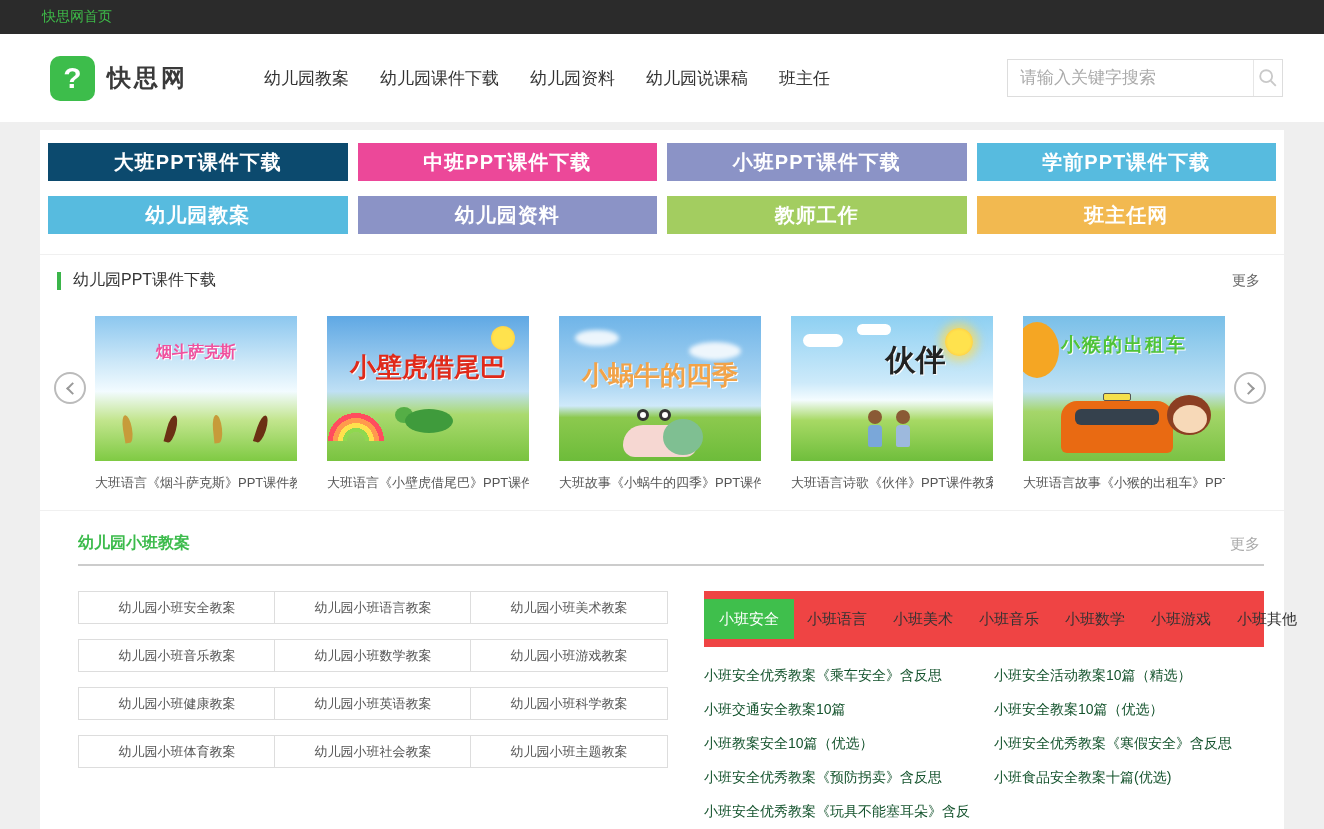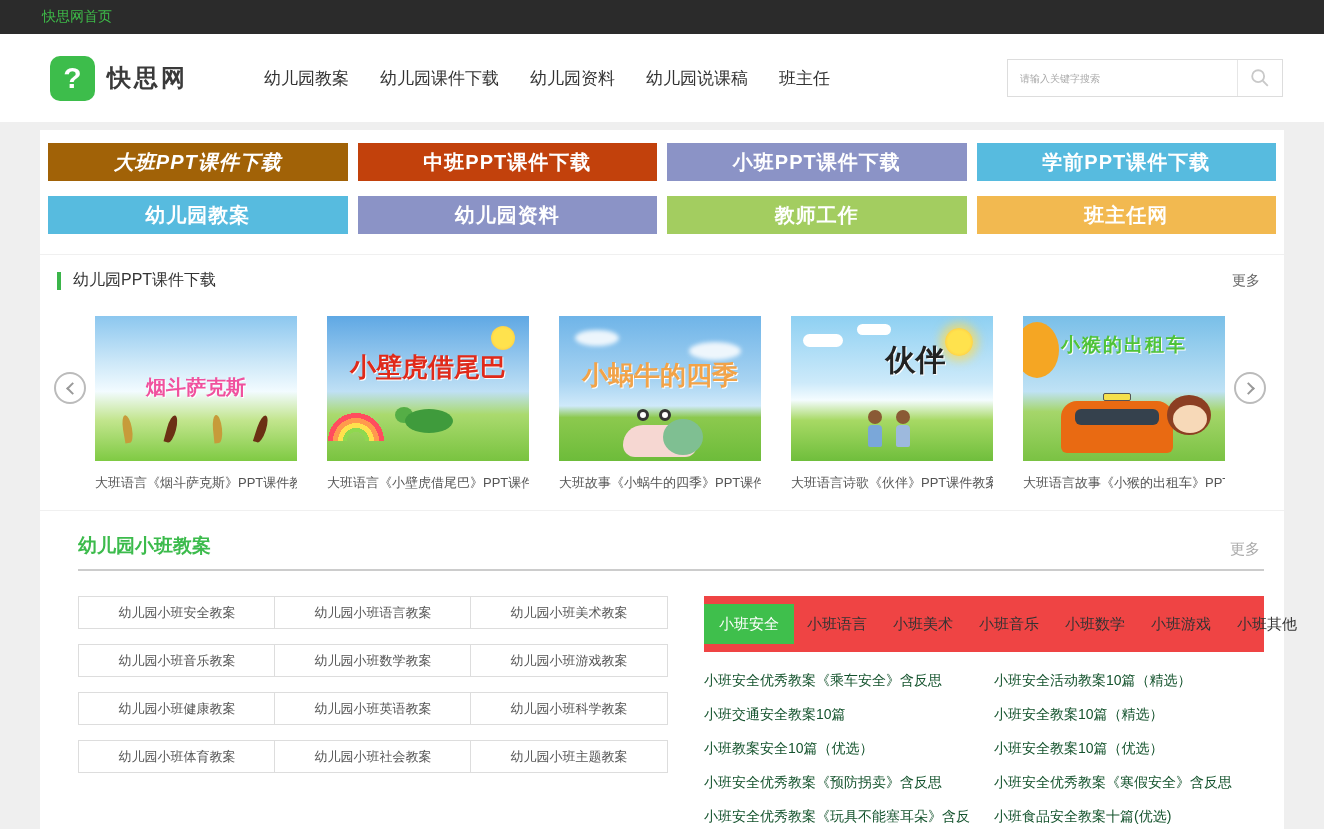--- a/index.html
+++ b/index.html
@@ -14,21 +14,21 @@
   .header { height:88px; background:#fff; display:flex; align-items:center; }
   .logo { display:flex; align-items:center; margin-left:50px; cursor:pointer; }
   .logo-mark { width:45px; height:45px; background:#3dbd4b; border-radius:10px;
     color:#fff; font-size:30px; font-weight:bold; display:flex; align-items:center;
     justify-content:center; }
   .logo-text { font-size:24px; font-weight:bold; color:#3a3a3a; margin-left:12px; letter-spacing:3px; }
   .main-nav { display:flex; gap:31px; margin-left:76px; }
   .main-nav a { color:#333; font-size:17px; text-decoration:none; white-space:nowrap; }
   .search-box { margin-left:auto; margin-right:41px; width:276px; height:38px;
     border:1px solid #ddd; display:flex; background:#fff; }
-  .search-box input { flex:1; border:none; outline:none; padding:0 12px; font-size:10px; color:#333;
+  .search-box input { flex:1; border:none; outline:none; padding:0 12px; font-size:17px; color:#333;
     font-family:inherit; }
   .search-box input::placeholder { color:#aaa; }
   .search-btn { width:45px; border:none; border-left:1px solid #e6e6e6; background:#fff;
     display:flex; align-items:center; justify-content:center; cursor:pointer; }
 
   
   .main { margin:8px 40px 0 40px; background:#fff; min-height:700px; }
 
   
   .cat-grid { display:grid; grid-template-columns:repeat(4,1fr); gap:15px 10px;
@@ -56,21 +56,21 @@
     border:2px solid #bbb; background:transparent; cursor:pointer; display:flex;
     align-items:center; justify-content:center; }
   .arrow-prev { left:14px; }
   .arrow-next { right:18px; }
   .chev { width:9px; height:9px; border-top:2px solid #999; border-right:2px solid #999; }
   .chev-left { transform:rotate(-135deg); margin-left:4px; }
   .chev-right { transform:rotate(45deg); margin-right:4px; }
 
   
   .thumb1 { background:linear-gradient(180deg,#8cc7ef 0%,#cde8f8 32%,#f2fbff 52%,#c2e58d 72%,#7fca43 100%); }
-  .thumb1 .thumb-title { top:58px; font-size:20px; color:#f0519e; text-shadow:1px 1px 0 #fff; }
+  .thumb1 .thumb-title { top:26px; font-size:16px; color:#f0519e; text-shadow:1px 1px 0 #fff; }
   .inst { position:absolute; bottom:18px; width:9px; height:28px; border-radius:50% 50% 50% 0; }
   .sax { background:#c79b3a; }
   .pipe { background:#6b3014; }
 
   .thumb2 { background:linear-gradient(180deg,#5fa8e4 0%,#bfe0f5 52%,#aada6e 68%,#79c340 100%); }
   .thumb2 .thumb-title { top:34px; font-size:26px; color:#e02a1a; text-shadow:1px 1px 0 #fff; }
   .sun { position:absolute; border-radius:50%; background:radial-gradient(circle,#ffe24d 55%,#ffb93d 100%); }
   .thumb2 .sun { top:10px; right:14px; width:24px; height:24px; }
   .rainbow { position:absolute; left:-6px; bottom:20px; width:70px; height:34px;
     background:radial-gradient(circle at 50% 100%, rgba(255,255,255,0) 0 9px,
@@ -107,21 +107,21 @@
     border-radius:6px; }
   .taxi-sign { position:absolute; left:42px; top:-8px; width:28px; height:8px; background:#f6e04c;
     border:1px solid #555; border-radius:2px; }
   .monkey-head { position:absolute; right:14px; bottom:26px; width:44px; height:40px; background:#8c3f22;
     border-radius:50%; }
   .monkey-face { position:absolute; right:18px; bottom:28px; width:34px; height:28px; background:#f7d9b8;
     border-radius:50%; }
 
   
   .sec2-head { display:flex; align-items:flex-end; padding:22px 24px 10px 38px; border-top:1px solid #f0f0f0; margin-top:18px; }
-  .sec2-title { font-size:19px; font-weight:bold; color:#3cbb4c; }
+  .sec2-title { font-size:16px; font-weight:bold; color:#3cbb4c; }
   .more-link2 { margin-left:auto; font-size:15px; color:#aaa; text-decoration:none; }
   .sec2-divider { border:none; border-top:2px solid #ccc; margin:0 20px 0 38px; }
 
   .sec2-body { display:flex; justify-content:space-between; padding:25px 20px 30px 38px; }
   .grid12 { display:grid; grid-template-columns:repeat(3,181px); gap:15px 15px; align-content:start; }
   .grid12 button { width:198px; height:33px; background:#fff; border:1px solid #ddd;
     font-size:13px; color:#555; font-family:inherit; cursor:pointer; }
 
   .right-panel { width:560px; }
   .tabs { display:flex; align-items:center; background:#ef4444; height:56px; }
@@ -162,22 +162,22 @@
         <circle cx="10" cy="10" r="6.5" stroke="#c9c9c9" stroke-width="2" fill="none"></circle>
         <line x1="15" y1="15" x2="20.5" y2="20.5" stroke="#c9c9c9" stroke-width="2"></line>
       </svg>
     </button>
   </div>
 </div>
 
 <div class="main">
 
   <div class="cat-grid">
-    <button class="cat-btn" style="background-color: #a16207; font-style: italic;">大班PPT课件下载</button>
-    <button class="cat-btn" style="background-color: #c2410c;">中班PPT课件下载</button>
+    <button class="cat-btn" style="background-color: #0c4a6e;">大班PPT课件下载</button>
+    <button class="cat-btn" style="background-color: #ec4899;">中班PPT课件下载</button>
     <button class="cat-btn" style="background-color: rgb(139, 147, 198);">小班PPT课件下载</button>
     <button class="cat-btn" style="background-color: rgb(87, 187, 223);">学前PPT课件下载</button>
     <button class="cat-btn" style="background-color: rgb(87, 187, 223);">幼儿园教案</button>
     <button class="cat-btn" style="background-color: rgb(139, 147, 198);">幼儿园资料</button>
     <button class="cat-btn" style="background-color: rgb(163, 205, 96);">教师工作</button>
     <button class="cat-btn" style="background-color: rgb(242, 185, 80);">班主任网</button>
   </div>
 
   <div class="sec-head">
     <span class="sec-bar"></span>
@@ -316,23 +316,20 @@
             </li>
           <li>
               <a href="#">小班安全优秀教案《玩具不能塞耳朵》含反</a>
             </li>
         </ul>
         <ul class="col2">
           <li>
               <a href="#">小班安全活动教案10篇（精选）</a>
             </li>
           <li>
-              <a href="#">小班安全教案10篇（精选）</a>
-            </li>
-          <li>
               <a href="#">小班安全教案10篇（优选）</a>
             </li>
           <li>
               <a href="#">小班安全优秀教案《寒假安全》含反思</a>
             </li>
           <li>
               <a href="#">小班食品安全教案十篇(优选)</a>
             </li>
         </ul>
       </div>

